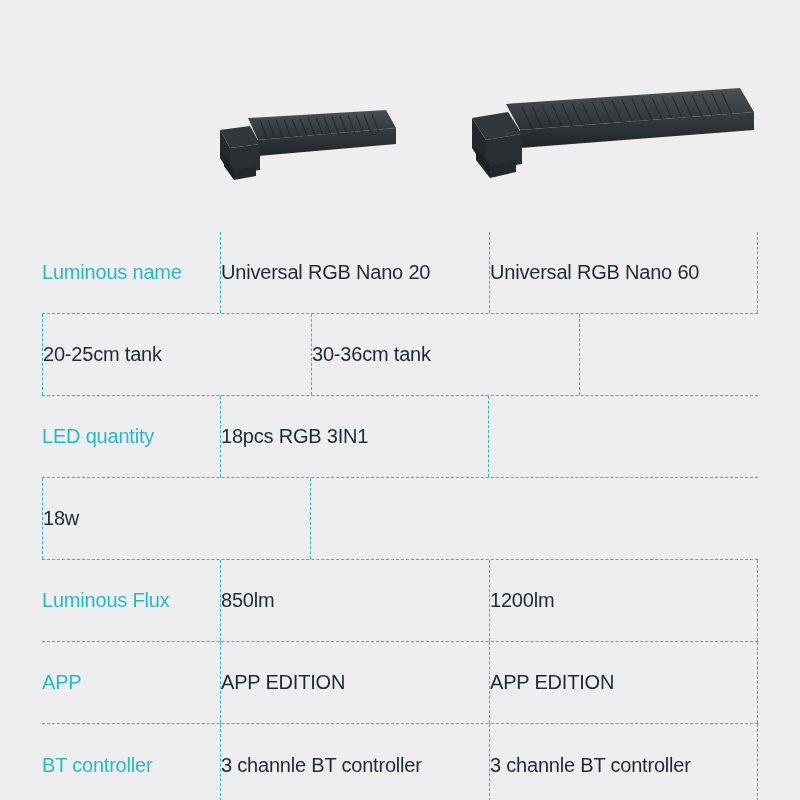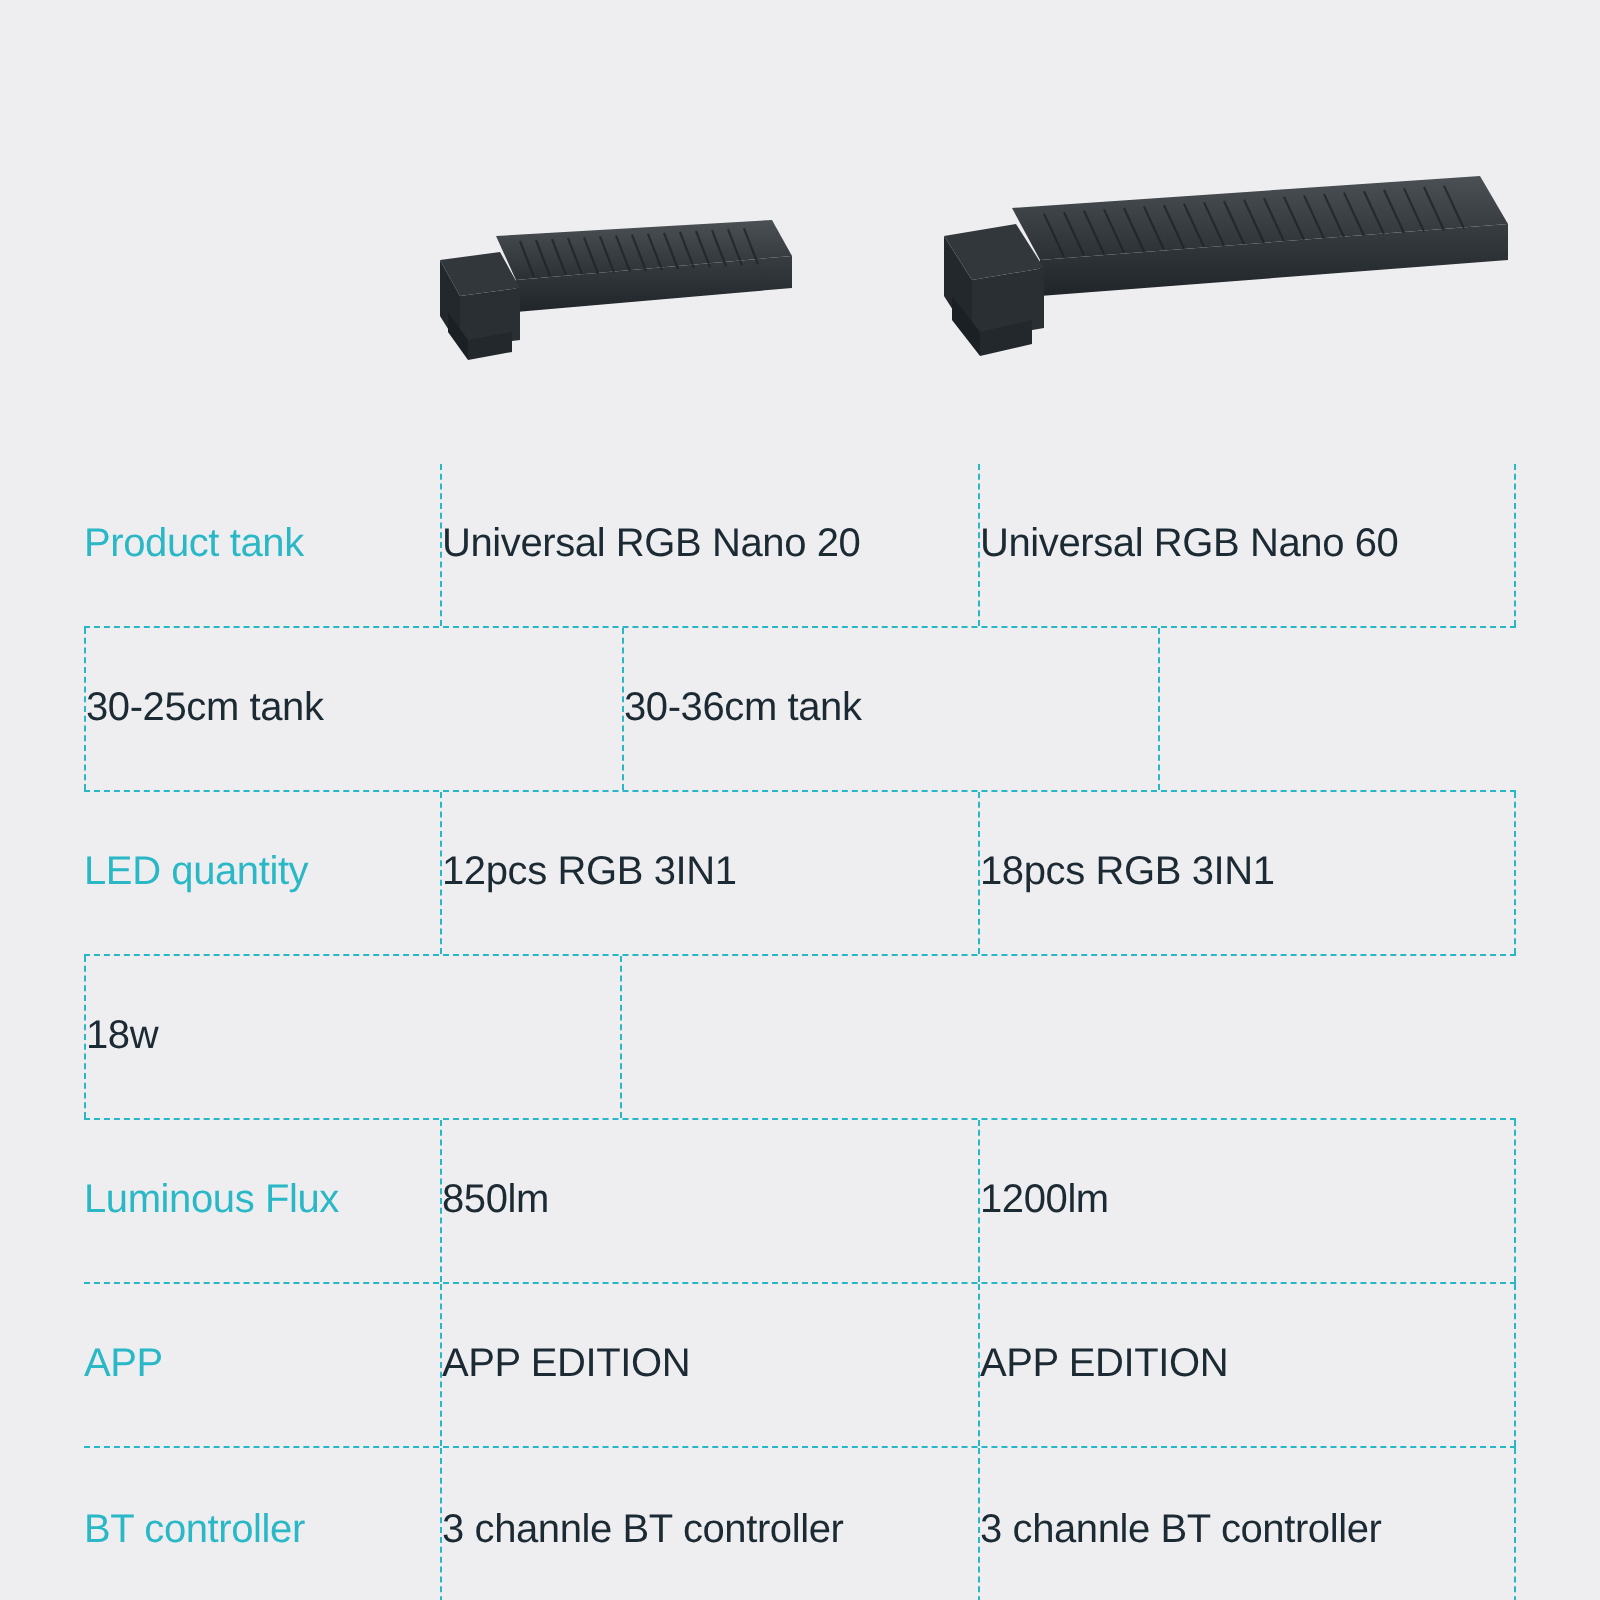--- a/index.html
+++ b/index.html
@@ -162,33 +162,32 @@
       <polygon points="24,58 60,52 60,82 24,88" fill="#2a2f34"></polygon>
       <polygon points="14,66 28,84 28,96 14,78" fill="#1b2024"></polygon>
       <polygon points="28,84 54,78 54,90 28,96" fill="#23282c"></polygon>
     </svg>
 
   </div>
 
   <div class="table">
 
     <div class="row">
-      <div class="cell c-label">Product tank</div>
+      <div class="cell c-label">Luminous name</div>
       <div class="cell c-val">Universal RGB Nano 20</div>
       <div class="cell c-val last">Universal RGB Nano 60</div>
     </div>
 
     <div class="row">
-      <div class="cell c-val">30-25cm tank</div>
+      <div class="cell c-val">20-25cm tank</div>
       <div class="cell c-val last">30-36cm tank</div>
     </div>
 
     <div class="row">
       <div class="cell c-label">LED quantity</div>
-      <div class="cell c-val">12pcs RGB 3IN1</div>
       <div class="cell c-val last">18pcs RGB 3IN1</div>
     </div>
 
     <div class="row">
       <div class="cell c-val last">18w</div>
     </div>
 
     <div class="row">
       <div class="cell c-label">Luminous Flux</div>
       <div class="cell c-val">850lm</div>

